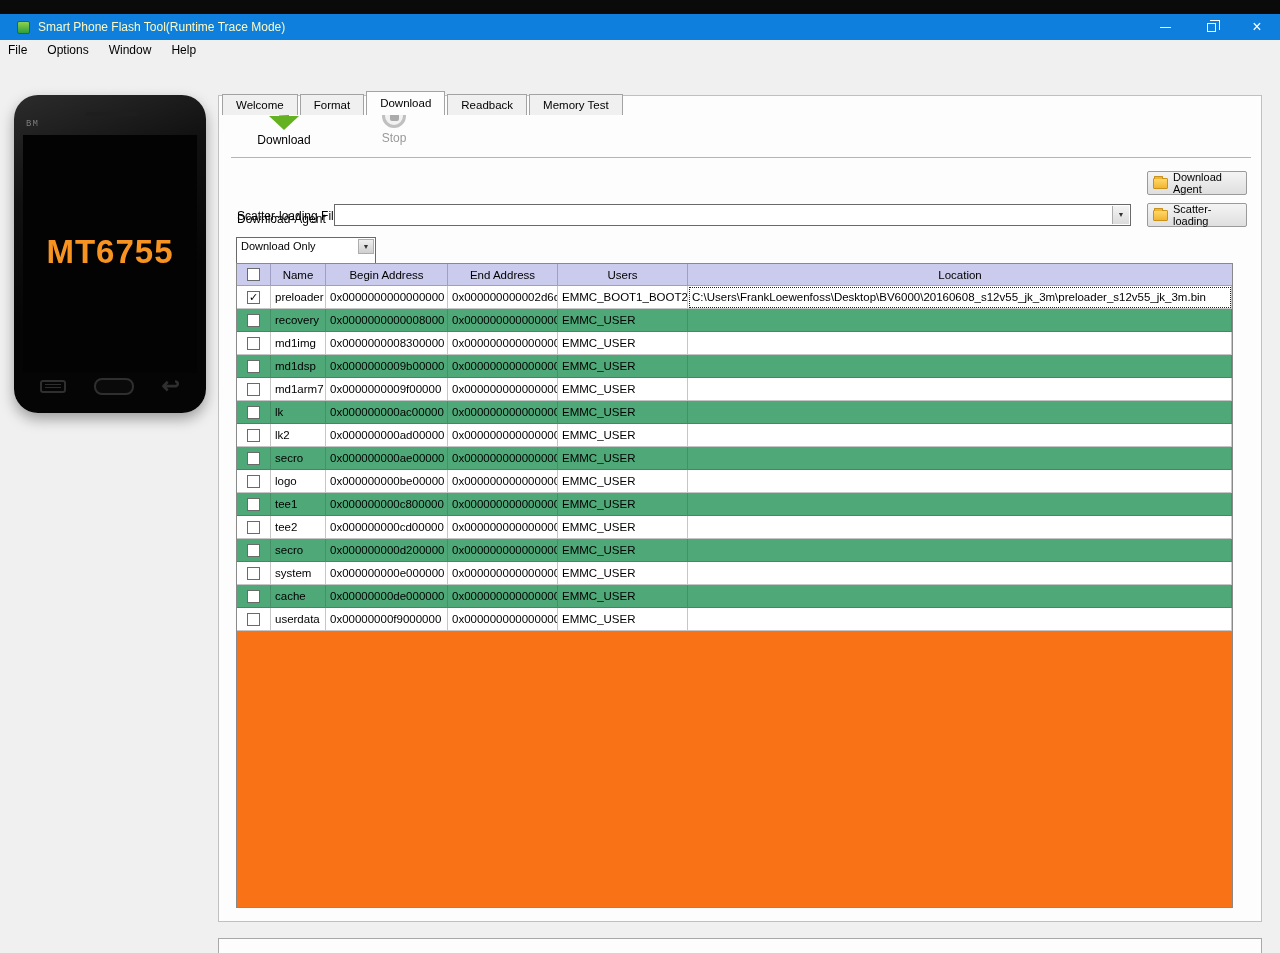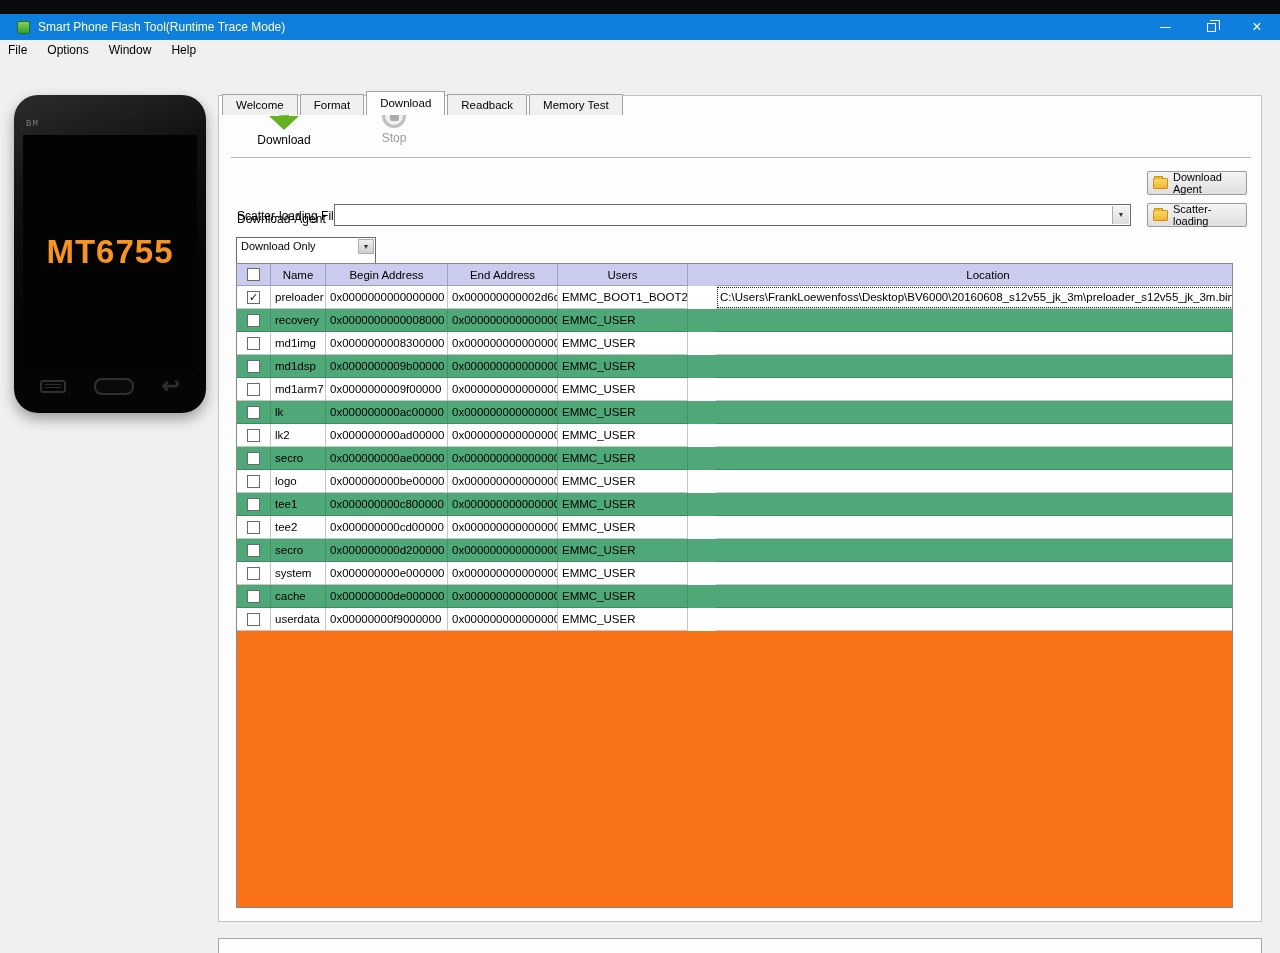--- a/index.html
+++ b/index.html
@@ -70,21 +70,21 @@
 
   
   .tbl{position:absolute;left:17px;top:167px;width:997px;height:645px;border:1px solid #898989;background:#f97316;overflow:hidden;}
   .thead{display:flex;height:22px;background:#cbcbee;}
   .th{border-right:1px solid #9f9fc4;border-bottom:1px solid #9f9fc4;display:flex;align-items:center;justify-content:center;font-size:11.5px;color:#000;}
   .col-cb{width:34px;flex:0 0 34px;}
   .col-name{width:55px;flex:0 0 55px;}
   .col-begin{width:122px;flex:0 0 122px;}
   .col-end{width:110px;flex:0 0 110px;}
   .col-region{width:130px;flex:0 0 130px;}
-  .col-loc{width:544px;flex:0 0 544px;border-right:none;margin-left:28px;}
+  .col-loc{width:544px;flex:0 0 544px;border-right:none;}
   .trow{display:flex;height:23px;background:#fff;}
   .trow .cell{border-right:1px solid #c6c6c6;border-bottom:1px solid #c6c6c6;font-size:11.5px;line-height:22px;padding-left:4px;white-space:nowrap;overflow:hidden;color:#000;}
   .trow .cell.cbcell{display:flex;align-items:center;justify-content:center;padding:0;}
   .trow.green{background:#4fa878;}
   .trow.green .cell{border-right-color:#449168;border-bottom-color:#3f8a62;}
   .cb{width:13px;height:13px;background:#fff;border:1px solid #6a6a6a;font-size:11px;line-height:11px;text-align:center;color:#000;}
   .cell.focused{outline:1px dotted #222;outline-offset:-2px;}
 
   
   .bottom-panel{position:absolute;left:218px;top:938px;width:1044px;height:20px;background:#fdfdfd;border:1px solid #a8a8a8;}

